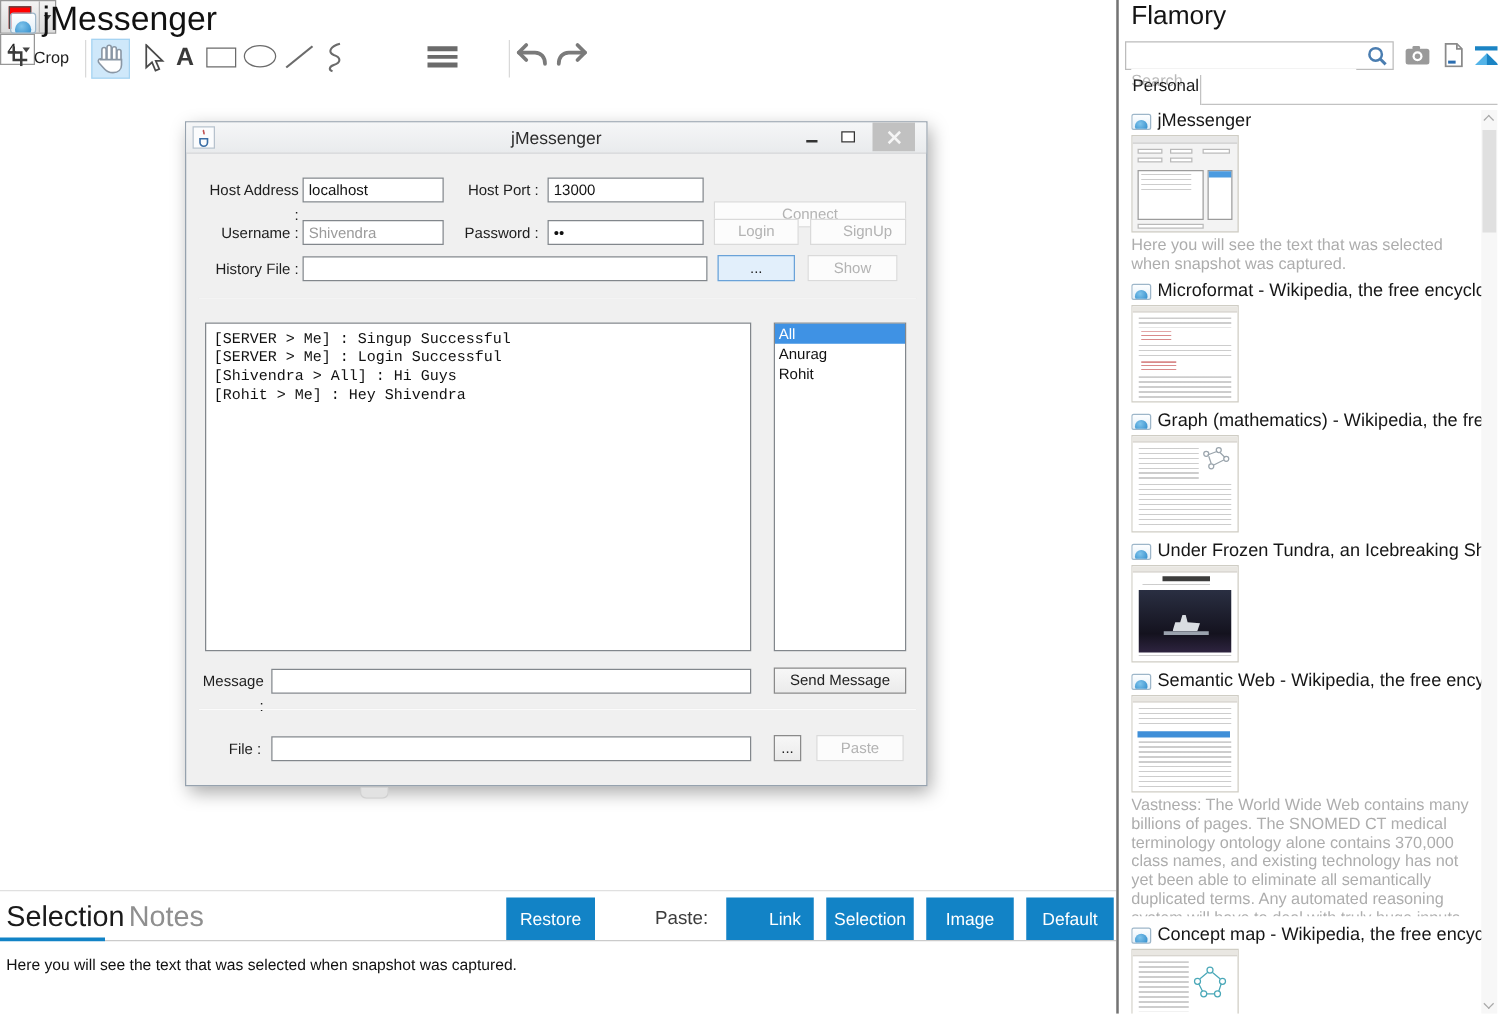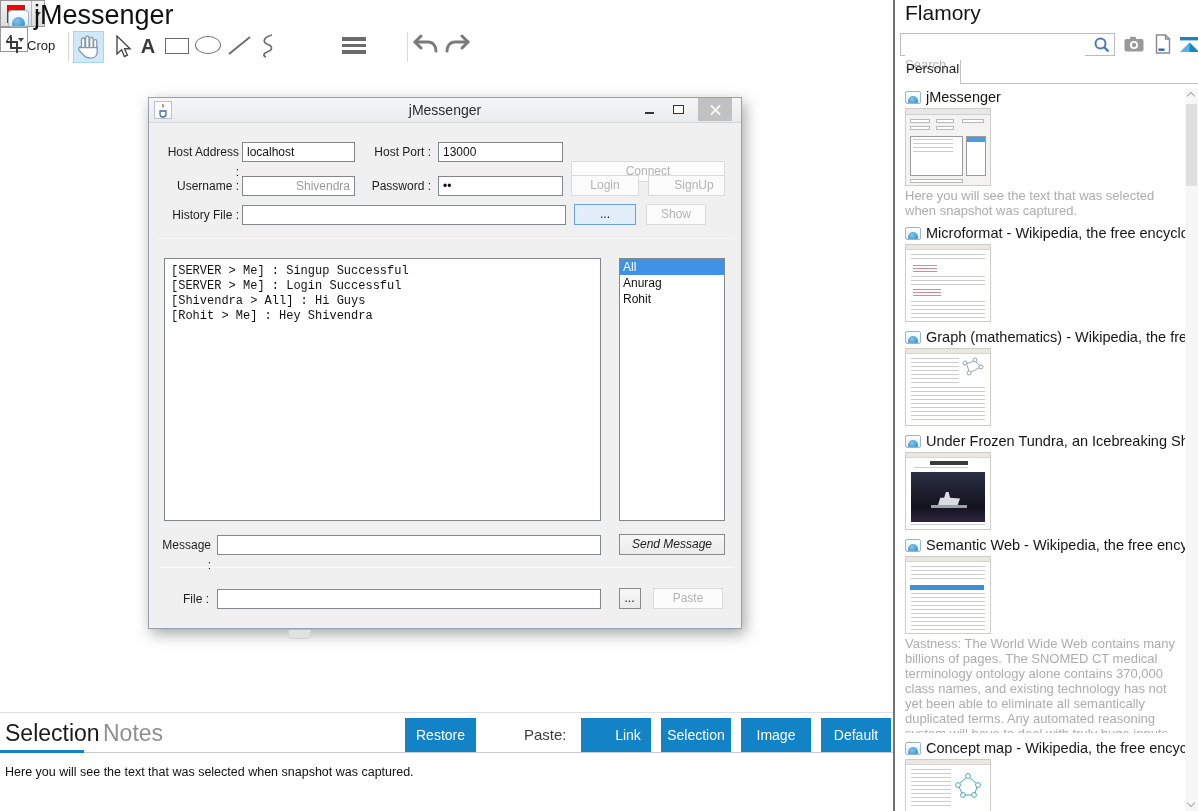--- a/index.html
+++ b/index.html
@@ -51,24 +51,24 @@
   .jmw-title { left:0; right:0; top:4px; text-align:center; font-size:14px; color:#2c2c2c; }
   .cap-btn { position:absolute; top:0; height:23px; display:flex; align-items:center; justify-content:center; }
   .min-btn { left:489px; width:22px; } .min-glyph { width:9px; height:2px; background:#333; margin-top:7px; }
   .max-btn { left:518px; width:22px; } .max-glyph { width:11px; height:9px; border:1.6px solid #333; background:#fff; }
   .close-btn { left:549px; width:34px; background:#c1c1c1; }
   .close-btn i { position:absolute; width:13px; height:2px; background:#f5f5f5; }
   .close-btn i.x1 { transform:rotate(45deg);} .close-btn i.x2 { transform:rotate(-45deg);}
   .wlbl { position:absolute; font-size:12px; color:#1e1e1e; line-height:20px; text-align:right; }
   .wfld { position:absolute; height:20px; background:#fff; border:1px solid #82878c; font-size:12px;
           line-height:18px; padding:0 4px; color:#111; white-space:nowrap; overflow:hidden; }
-  .wfld.gray { color:#9b9b9b;text-align:right; }
+  .wfld.gray { color:#9b9b9b; }
   .wbtn { position:absolute; height:21px; text-align:center; font-size:12px; line-height:19px; }
   .wbtn.dis { color:#b3b3b3; border:1px solid #dadada; background:#fcfcfc; }
-  .wbtn.en  { color:#222; border:1px solid #8a8a8a; background:linear-gradient(#f7f7f7,#ebebeb);font-style:italic; }
+  .wbtn.en  { color:#222; border:1px solid #8a8a8a; background:linear-gradient(#f7f7f7,#ebebeb); }
   .wbtn.foc { color:#222; border:1px solid #6aa2d8; background:#e2effb; }
   .whr { position:absolute; left:10px; width:574px; height:1px; background:#d6d6d6; border-bottom:1px solid #fbfbfb; }
   .chatbox { left:15px; top:160px; width:437px; height:263px; background:#fff; border:1px solid #82878c;
              font-family:"Liberation Mono","DejaVu Sans Mono",monospace; font-size:12px; line-height:15px;
              color:#111; padding:5px 6px; }
   .userlist { left:470px; top:160px; width:106px; height:263px; background:#fff; border:1px solid #82878c;
               font-size:12px; }
   .uitem { padding:1px 3px; line-height:14px; color:#111; }
   .uitem.sel { background:#3f92e4; color:#fff; }
 
@@ -269,21 +269,21 @@
   <div class="wlbl" style="left:13px;top:78px;width:77px;">Username :</div>
   <div class="wfld gray" style="left:93px;top:78px;width:113px;">Shivendra</div>
   <div class="wlbl" style="left:218px;top:78px;width:64px;">Password :</div>
   <div class="wfld" style="left:289px;top:78px;width:125px;">••</div>
   <div class="wbtn dis" style="left:422px;top:77px;width:68px;">Login</div>
   <div class="wbtn dis" style="left:499px;top:77px;width:77px;padding-left:15px;">SignUp</div>
 
   <div class="wlbl" style="left:13px;top:107px;width:77px;">History File :</div>
   <div class="wfld" style="left:93px;top:107px;width:324px;"></div>
   <div class="wbtn foc" style="left:425px;top:106px;width:62px;">...</div>
-  <div class="wbtn dis" style="left:497px;top:106px;width:60px;">Show</div>
+  <div class="wbtn dis" style="left:497px;top:106px;width:72px;">Show</div>
 
   <div class="whr" style="top:140px;"></div>
 
   <div class="a chatbox">
     <div>[SERVER &gt; Me] : Singup Successful</div>
     <div>[SERVER &gt; Me] : Login Successful</div>
     <div>[Shivendra &gt; All] : Hi Guys</div>
     <div>[Rohit &gt; Me] : Hey Shivendra</div>
   </div>
   <div class="a userlist">

